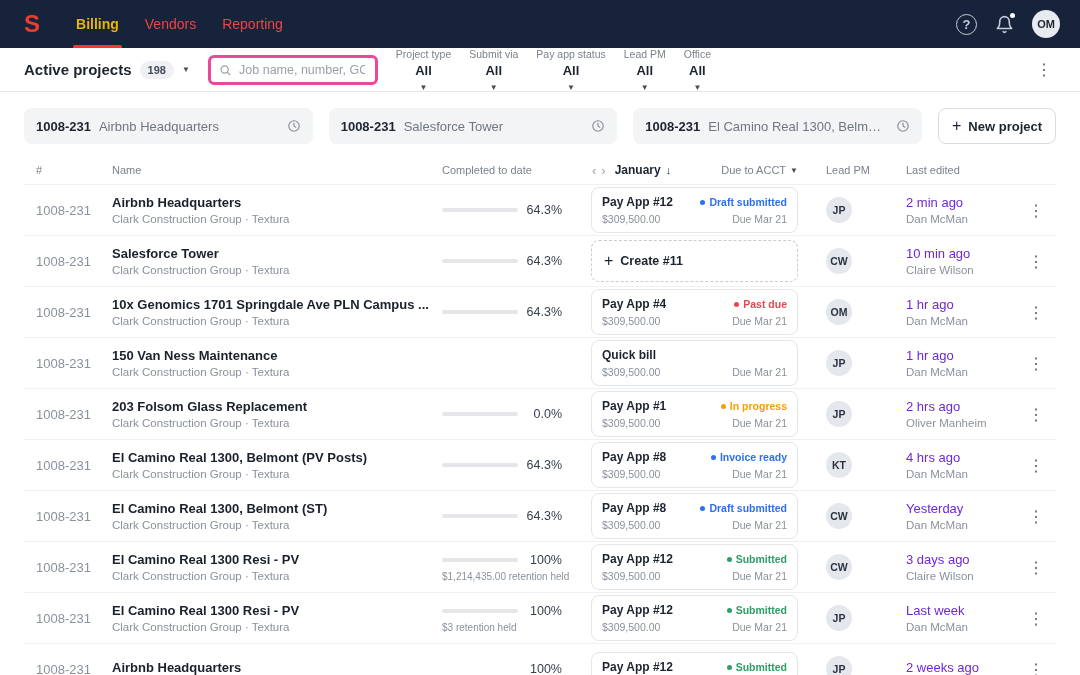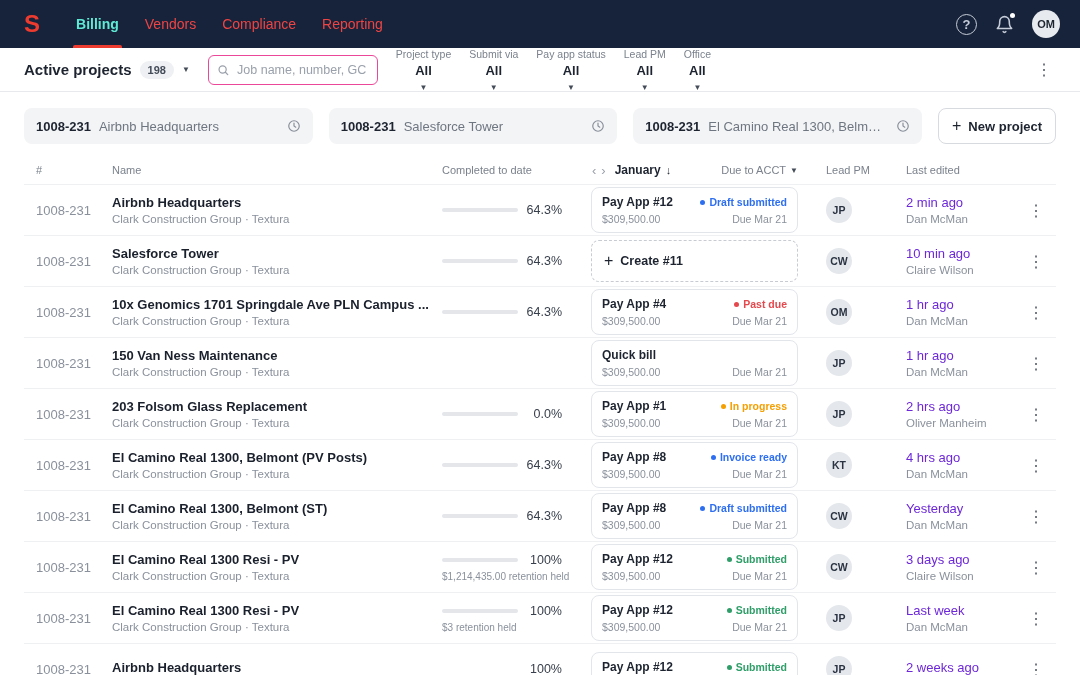--- a/index.html
+++ b/index.html
@@ -7,34 +7,34 @@
   body {
     width:1080px; height:675px; overflow:hidden;
     font-family:"Liberation Sans", sans-serif;
     background:#ffffff; color:#1d2430;
   }
   
   .topnav { height:48px; background:#17233a; display:flex; align-items:center; padding:0 20px 0 24px; }
   .logo { color:#ee3b2f; font-weight:900; font-size:24px; margin-right:24px; line-height:1; letter-spacing:-1px; }
   .nav-items { display:flex; height:48px; }
   .nav-item { display:flex; align-items:center; padding:0 13px; font-size:14px; color:#ef4444; position:relative; cursor:pointer; }
-  .nav-item.active { color:#5eead4; font-weight:700; }
+  .nav-item.active { color:#eab308; font-weight:700; }
   .nav-item.active::after { content:""; position:absolute; left:10px; right:10px; bottom:0; height:3px; background:#ee3b2f; border-radius:2px 2px 0 0; }
   .nav-right { margin-left:auto; display:flex; align-items:center; gap:18px; }
   .icon-help { width:21px; height:21px; border:1.6px solid #c6cdd9; border-radius:50%; color:#c6cdd9; font-size:13px; font-weight:700; display:flex; align-items:center; justify-content:center; cursor:pointer; }
   .bell-wrap { position:relative; cursor:pointer; display:flex; }
   .bell-dot { position:absolute; right:-1px; top:-2px; width:5px; height:5px; background:#ffffff; border-radius:50%; }
   .avatar-top { width:28px; height:28px; border-radius:50%; background:#e7eaee; color:#1d2430; font-size:11px; font-weight:700; display:flex; align-items:center; justify-content:center; cursor:pointer; }
   
   .filterbar { height:44px; display:flex; align-items:center; padding:0 24px; gap:18px; border-bottom:1px solid #e7e9ec; background:#fff; }
   .ap { display:flex; align-items:center; gap:8px; cursor:pointer; }
   .ap-label { font-size:15px; font-weight:700; }
   .ap-count { background:#eef0f3; border-radius:10px; padding:3px 8px; font-size:11px; color:#444c59; font-weight:700; }
   .caret { font-size:8px; color:#444c59; }
-  .search { width:170px; height:30px; border:1px solid #ec4899; border-radius:6px; display:flex; align-items:center; padding:0 8px; gap:6px; background:#fff; }
+  .search { width:170px; height:30px; border:3px solid #ec4899; border-radius:6px; display:flex; align-items:center; padding:0 8px; gap:6px; background:#fff; }
   .search input { border:0; outline:0; font-size:12.5px; width:100%; color:#333; background:transparent; font-family:"Liberation Sans",sans-serif; }
   .search input::placeholder { color:#9aa1ab; }
   .fgroup { display:flex; flex-direction:column; gap:3px; cursor:pointer; }
   .fglabel { font-size:10.5px; color:#7b828d; white-space:nowrap; }
   .fgvalue { font-size:13px; font-weight:700; color:#1d2430; display:flex; gap:5px; align-items:center;flex-direction:column; }
   .kebab { color:#5b6370; font-size:16px; cursor:pointer; line-height:1; padding:4px; }
   .kebab-right { margin-left:auto; }
   
   .pinned-row { display:flex; gap:16px; padding:16px 24px 12px; align-items:center; }
   .pin-card { flex:1; height:36px; background:#f3f4f6; border-radius:8px; display:flex; align-items:center; padding:0 12px; gap:8px; min-width:0; cursor:pointer; }
@@ -98,23 +98,20 @@
 <div class="topnav">
   <span class="logo">S</span>
   <div class="nav-items">
     <div class="nav-item active">
         <span>Billing</span>
       </div>
     <div class="nav-item">
         <span>Vendors</span>
       </div>
     <div class="nav-item">
-        <span>Compliance</span>
-      </div>
-    <div class="nav-item">
         <span>Reporting</span>
       </div>
   </div>
   <div class="nav-right">
     <div class="icon-help">?</div>
     <div class="bell-wrap">
       <svg width="19" height="19" viewBox="0 0 24 24" fill="none" stroke="#c6cdd9" stroke-width="2" stroke-linecap="round" stroke-linejoin="round">
           <path d="M18 8a6 6 0 0 0-12 0c0 7-3 9-3 9h18s-3-2-3-9"></path>
           <path d="M13.7 21a2 2 0 0 1-3.4 0"></path>
         </svg>

